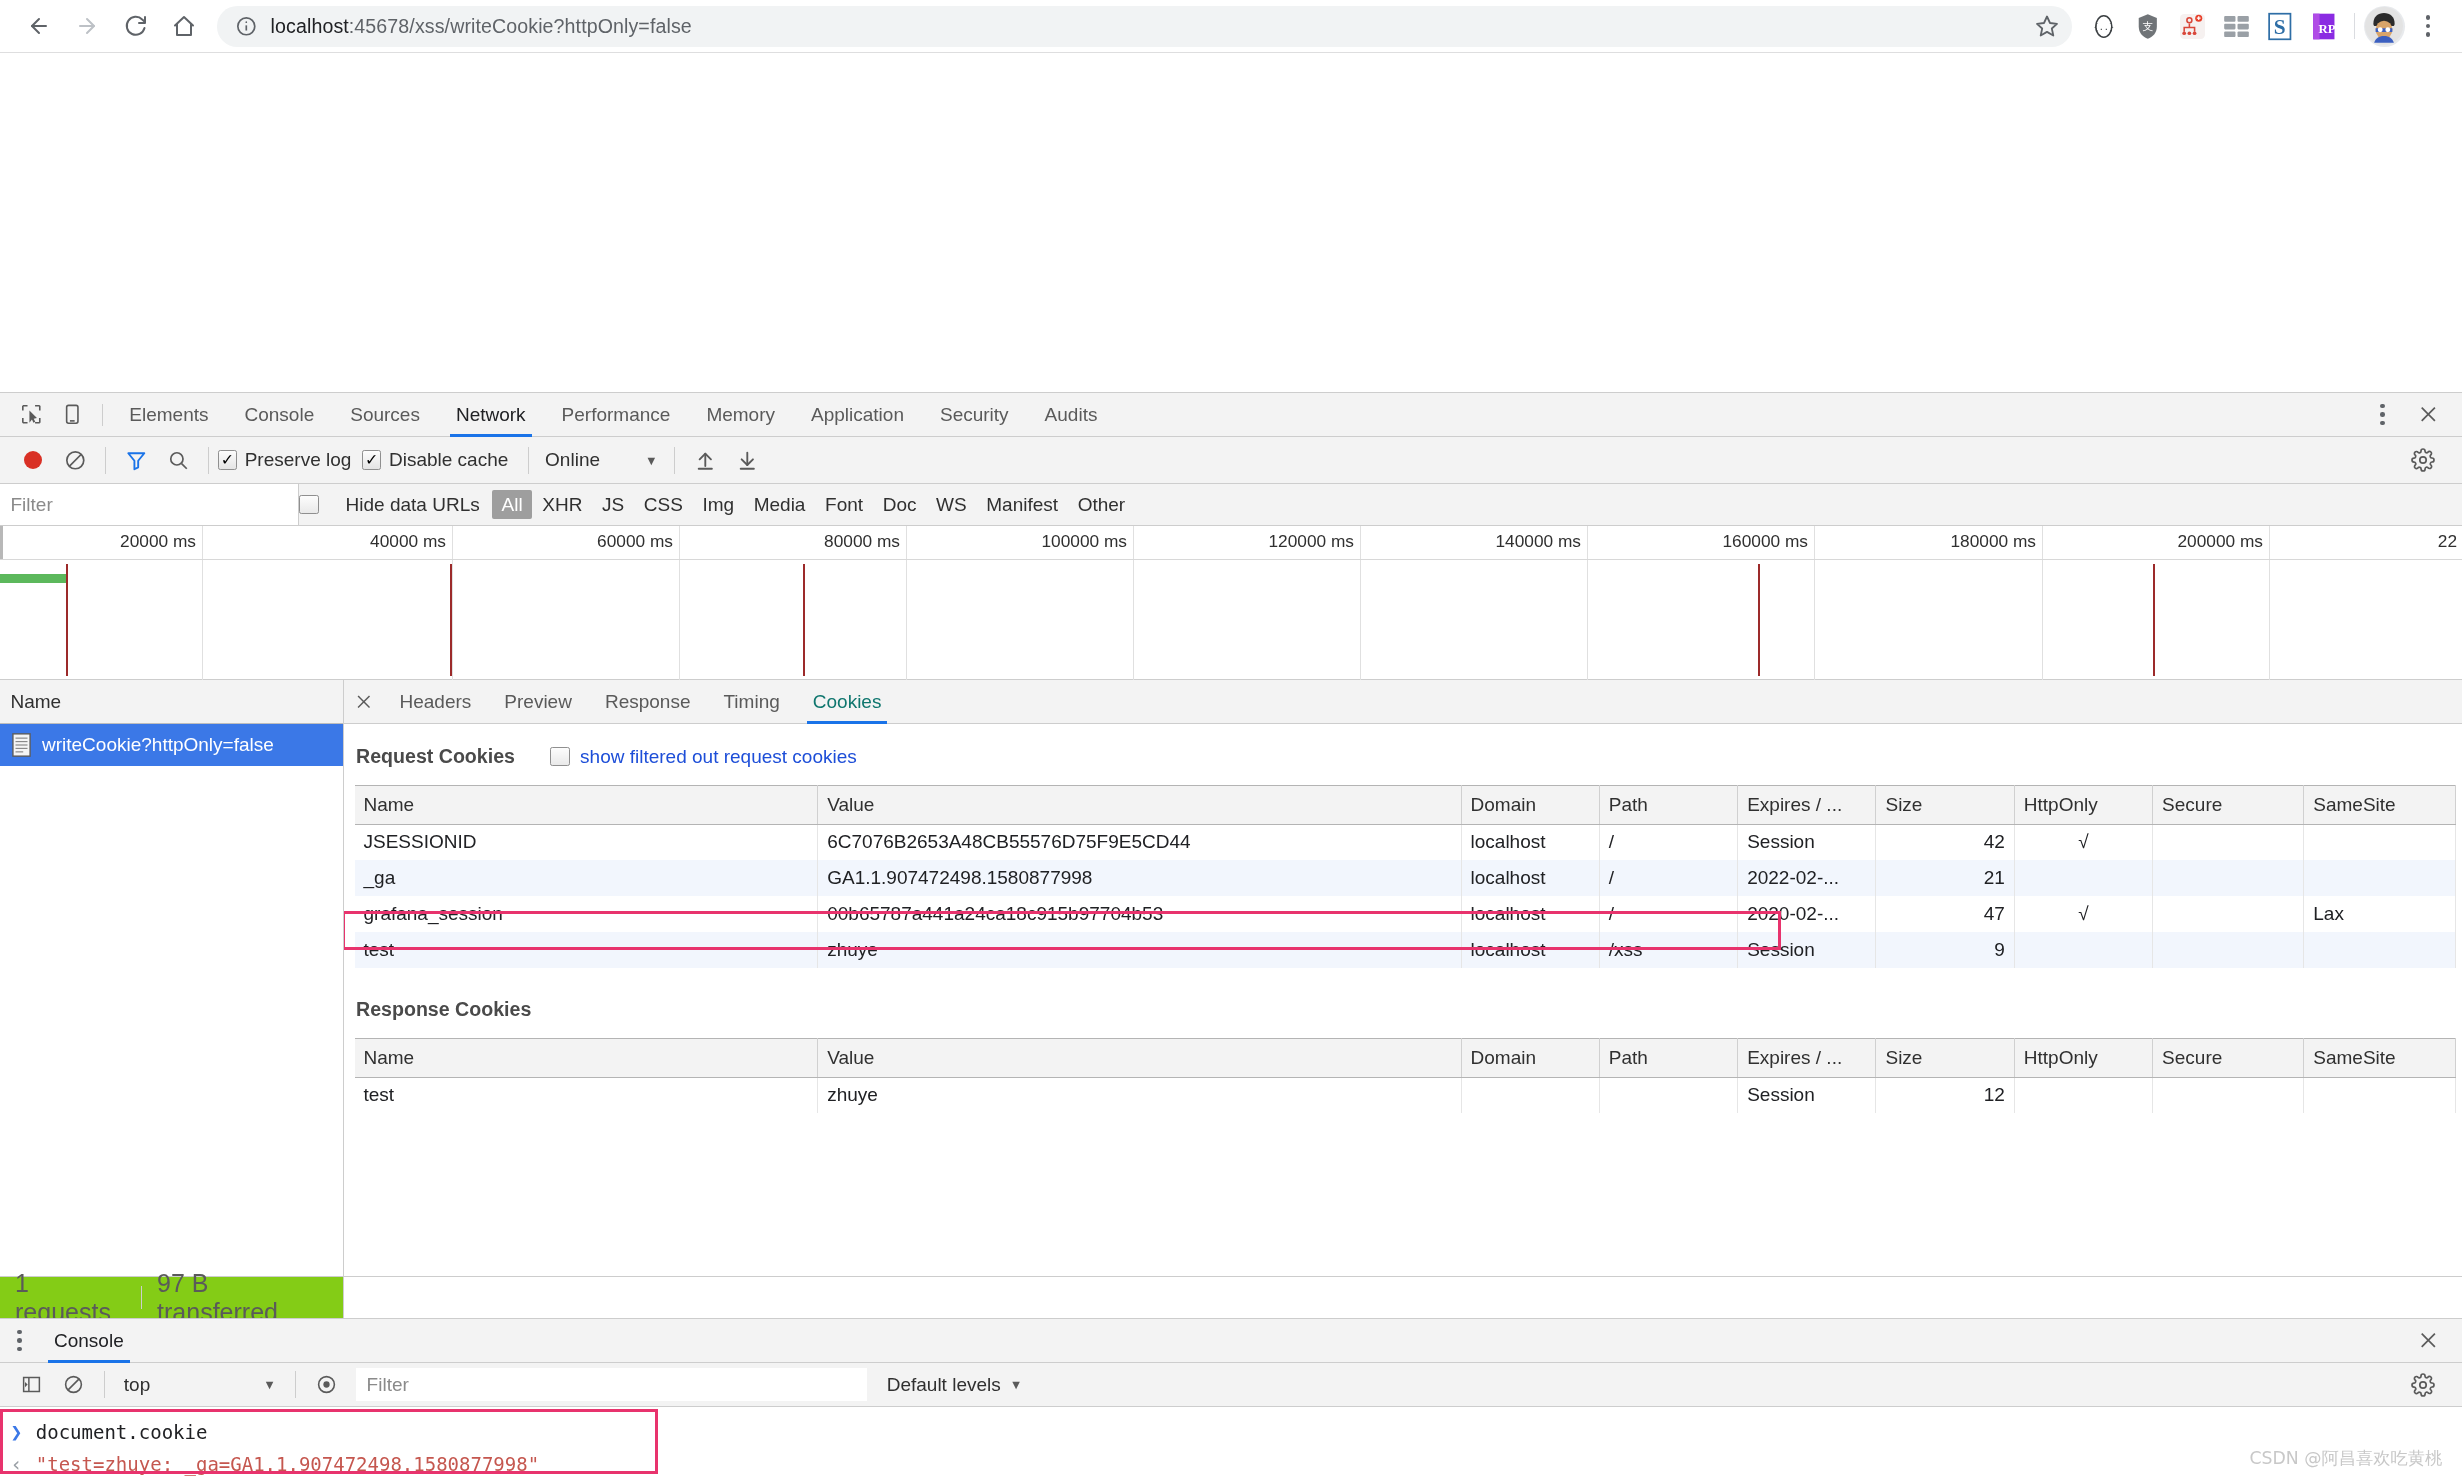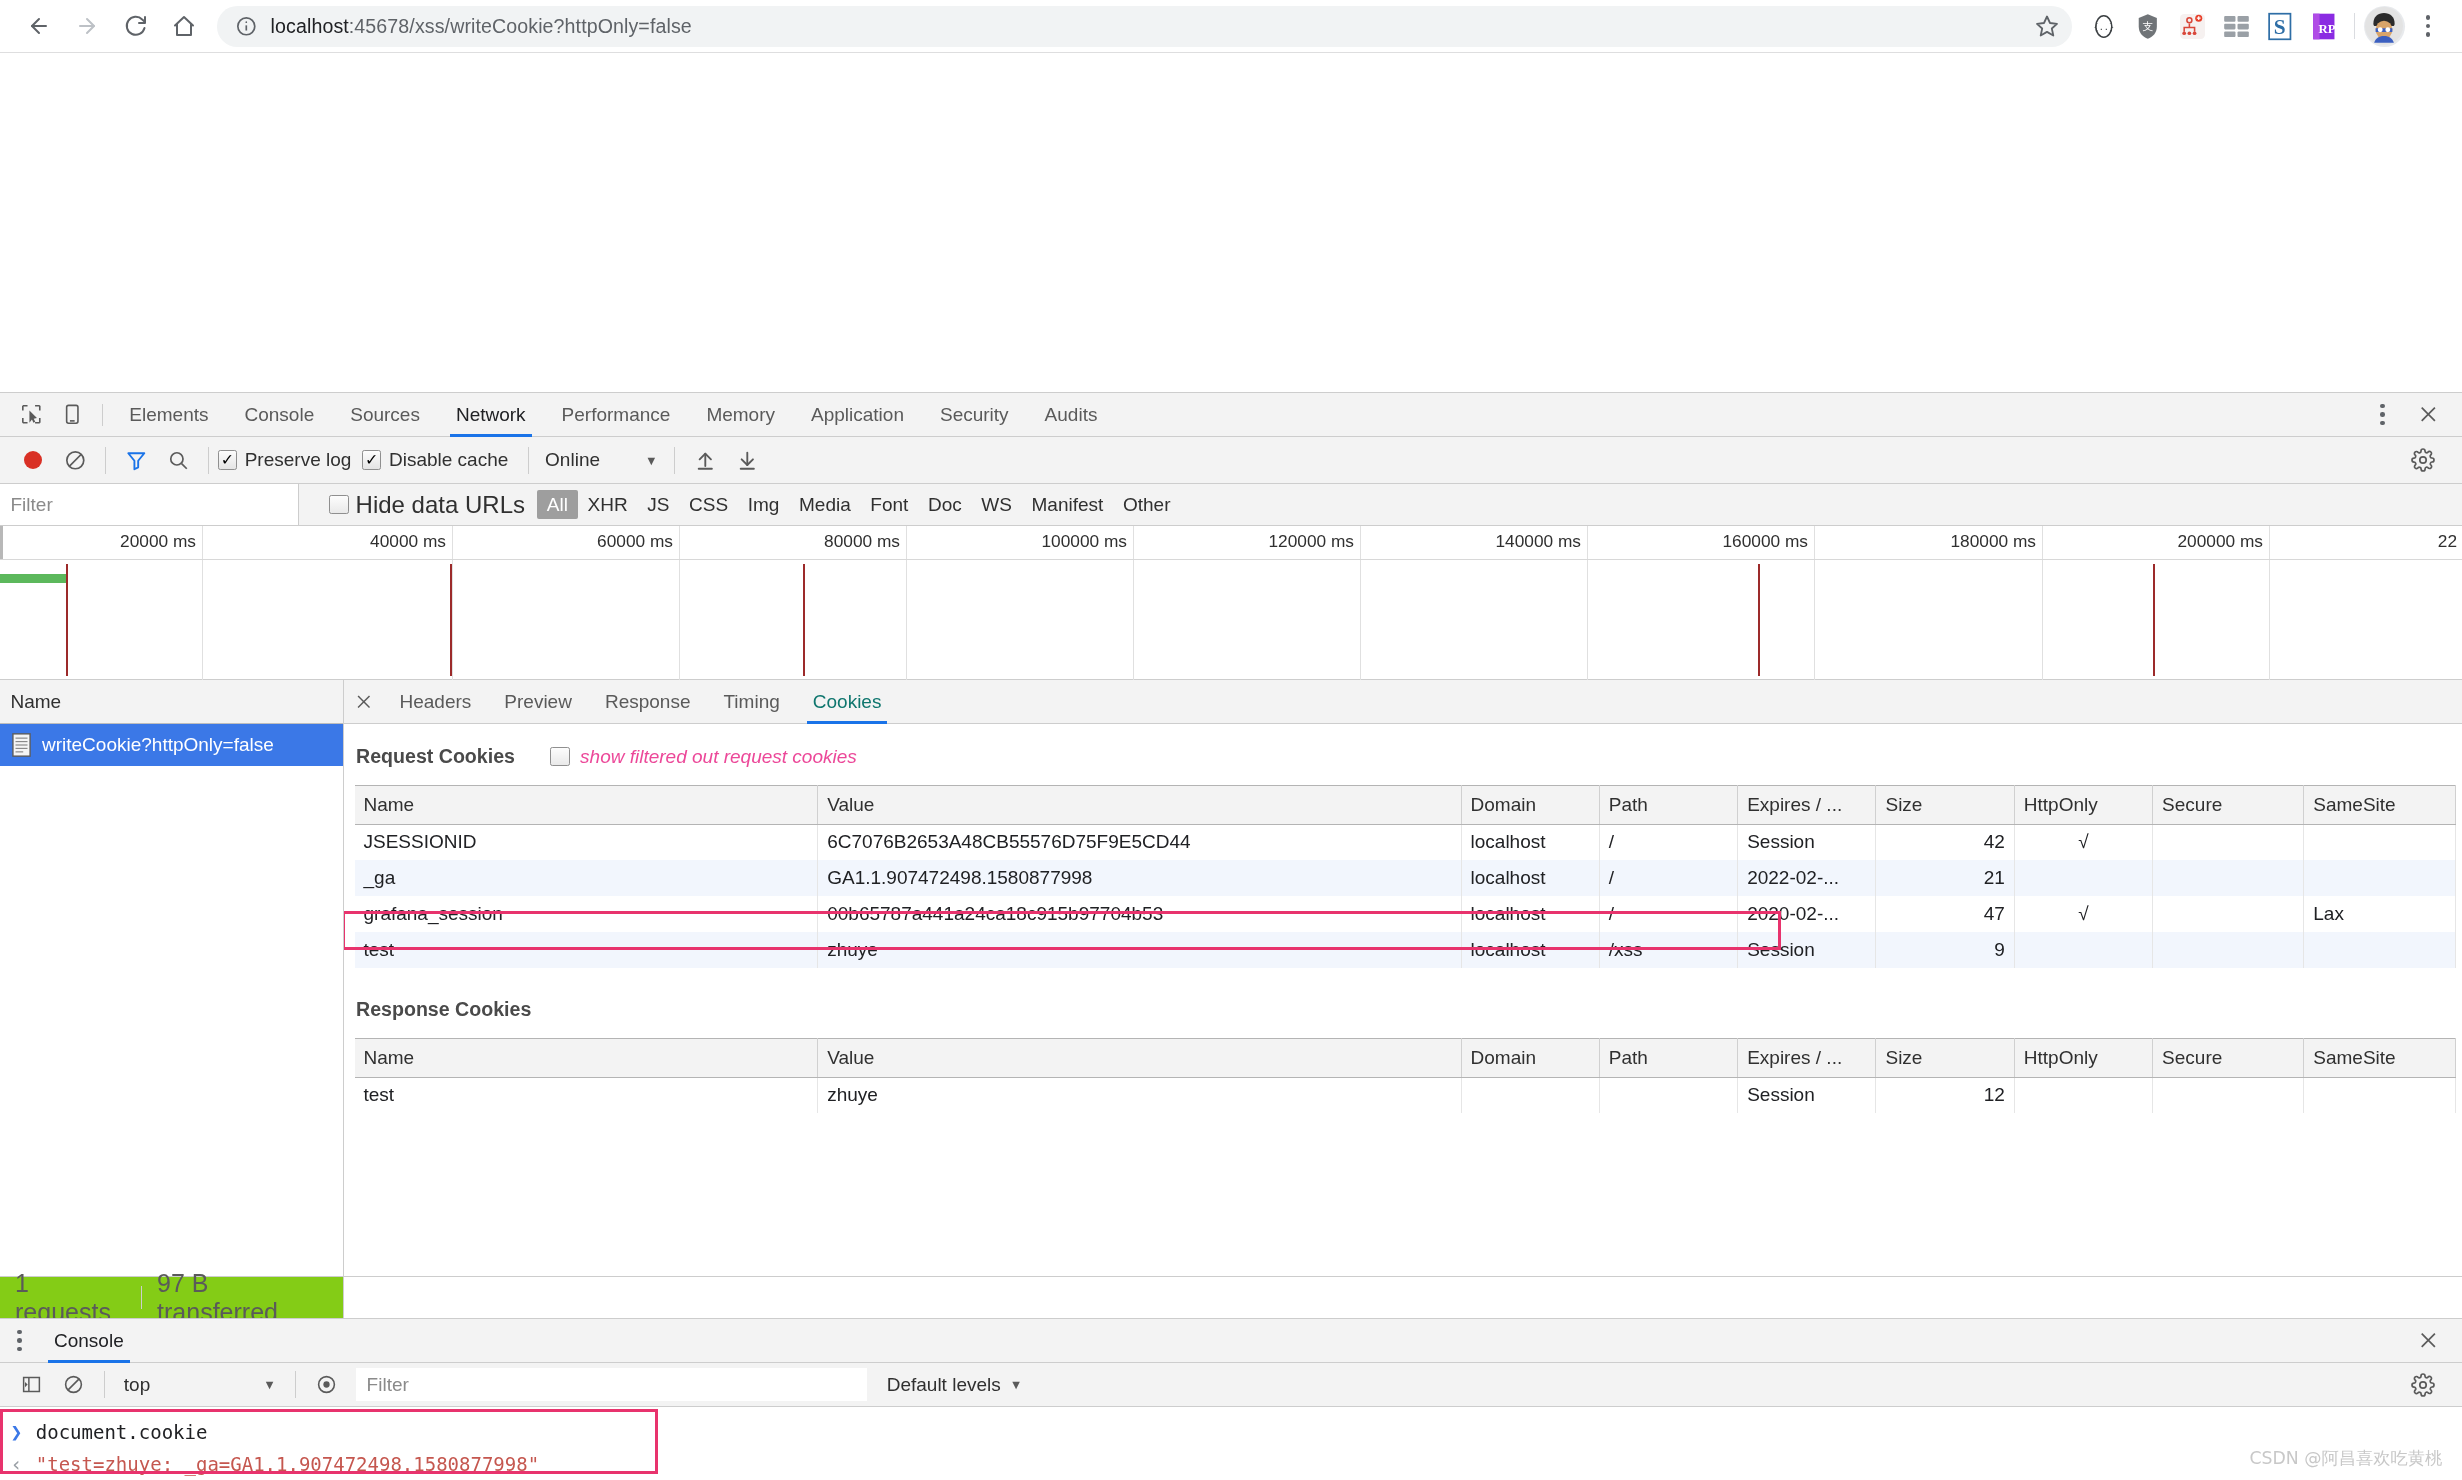--- a/index.html
+++ b/index.html
@@ -141,22 +141,22 @@
     background: #f3f3f3; border-bottom: 0.8px solid #cdcdcd;
   }
   .filter-input {
     width: 299px; height: 100%; background: #ffffff;
     border: none; border-right: 0.8px solid #cdcdcd;
     font-size: 19px; color: #777; padding-left: 10.5px;
     font-family: "Liberation Sans", sans-serif;
   }
   .filter-input::placeholder { color: #8a8a8a; }
   .fb-check {
-    display: flex; align-items: center; gap: 7px; font-size: 24px; color: #303030;
-    margin-left: 30px; white-space: nowrap;
+    display: flex; align-items: center; gap: 27px; font-size: 19px; color: #303030;
+    white-space: nowrap;
   }
   .type-pills { display: flex; align-items: center; gap: 0; margin-left: 12px; }
   .pill {
     font-size: 19px; color: #303030; padding: 3.8px 9.8px; border-radius: 2px;
     white-space: nowrap;
   }
   .pill.active { background: #9e9e9e; color: #ffffff; }
 
   
   .overview {
@@ -211,21 +211,21 @@
     height: 3px; background: #1a73e8;
   }
 
   .detail-body { flex: 1; overflow: hidden; padding: 0 0 0 0; background: #fff; position: relative; }
 
   .sect-head {
     display: flex; align-items: center; gap: 35px;
     padding: 21px 0 16.5px 12px;
   }
   .sect-title { font-size: 19.6px; font-weight: bold; color: #4a4a4a; }
-  .sect-check { display: flex; align-items: center; gap: 10.5px; font-size: 19px; color: #ec4899; font-style: italic; }
+  .sect-check { display: flex; align-items: center; gap: 10.5px; font-size: 19px; color: #1d4ed8; }
 
   table.ck {
     border-collapse: collapse; table-layout: fixed;
     margin-left: 10.5px; width: 2101px;
     font-size: 19px; color: #202124;
   }
   table.ck th {
     background: #f3f3f3; text-align: left; font-weight: normal;
     height: 39px; padding: 0 9px; color: #303030;
     border-right: 0.8px solid #d0d0d0; border-top: 1.5px solid #b4b4b4;

